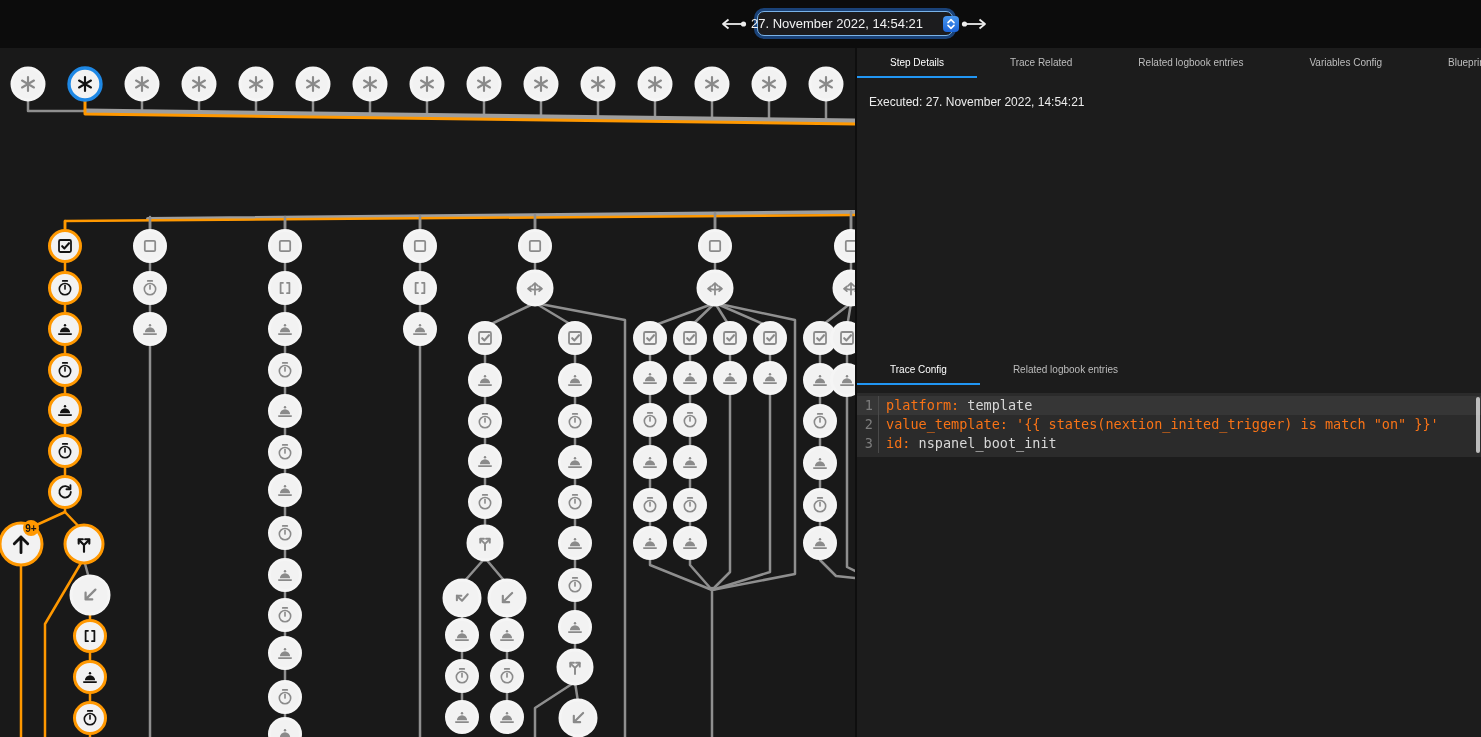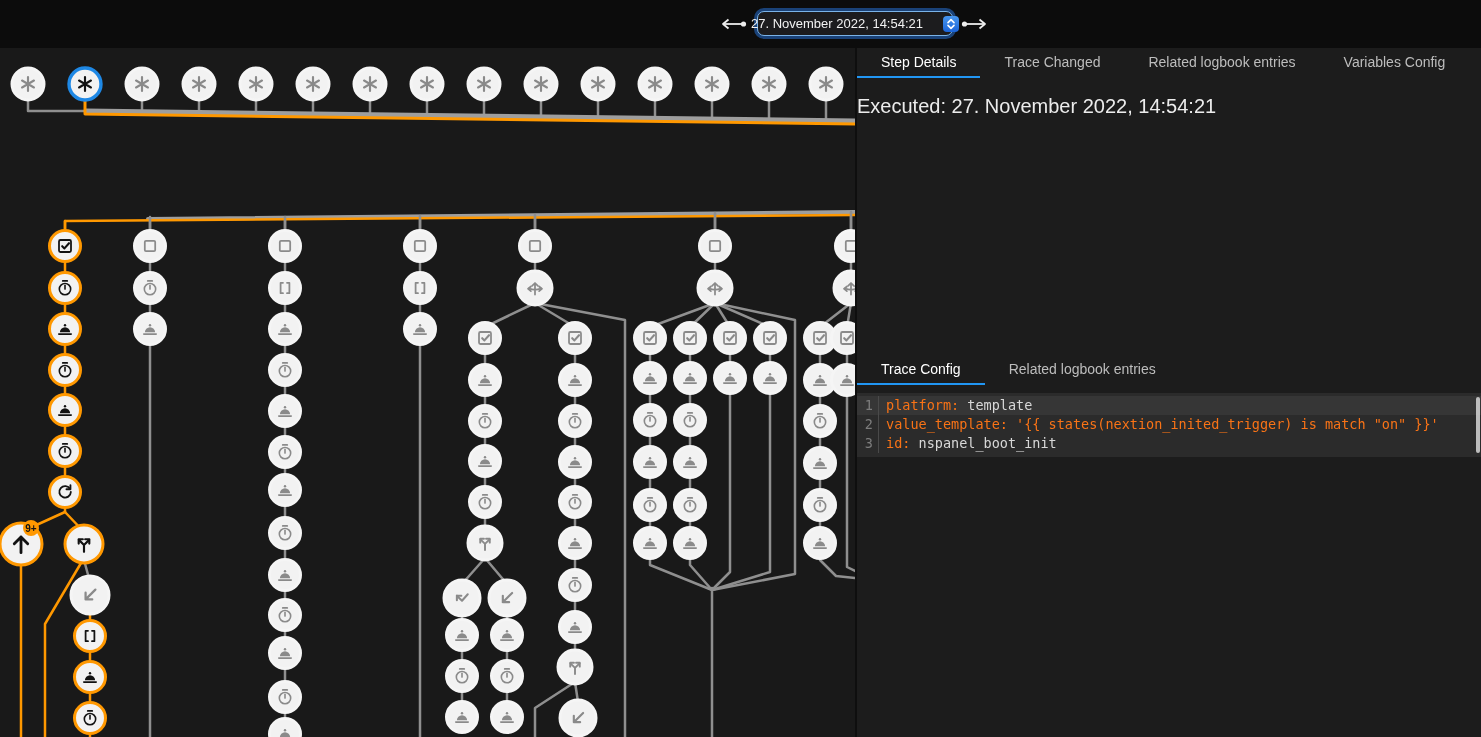--- a/index.html
+++ b/index.html
@@ -15,23 +15,23 @@
       box-shadow:0 0 0 3px rgba(38,112,210,.55);
       display:flex;align-items:center;justify-content:center;gap:20px;cursor:pointer;}
   .run-select .val{font-size:13px;color:#f2f2f2;white-space:nowrap;}
   .stepper{width:16px;height:16px;border-radius:4px;background:linear-gradient(#4796ee,#1b64d8);
       display:flex;flex-direction:column;align-items:center;justify-content:center;flex:0 0 auto;}
   
   .graph{position:absolute;left:0;top:48px;width:855px;height:689px;background:#191919;overflow:hidden;}
   
   .panel{position:absolute;left:855px;top:48px;width:626px;height:689px;background:#1c1c1c;border-left:2px solid #0e0e0e;box-sizing:border-box;}
   .tabbar{display:flex;align-items:stretch;height:30px;padding-left:0;}
-  .tab{display:flex;align-items:center;padding:0 24px;font-size:14px;color:#bdbdbd;cursor:pointer;border-bottom:2px solid transparent;white-space:nowrap;}
+  .tab{display:flex;align-items:center;padding:0 33px;font-size:10px;color:#bdbdbd;cursor:pointer;border-bottom:2px solid transparent;white-space:nowrap;}
   .tab.active{color:#ffffff;border-bottom-color:#2196f3;}
-  .detail-content{padding:17px 0;font-size:20px;color:#ececec;}
+  .detail-content{padding:17px 12px;font-size:12px;color:#ececec;}
   .section2{position:absolute;left:0;top:307px;width:100%;}
   
   .code{margin-top:8px;background:#2b2b2b;font-family:"DejaVu Sans Mono","Liberation Mono",monospace;
         font-size:13.5px;line-height:19px;position:relative;padding:3px 0 4px 0;}
   .cline{display:flex;}
   .cline.active{background:#363636;}
   .lnum{flex:0 0 16px;text-align:right;color:#7d7d7d;padding-right:5px;}
   .lbar{flex:0 0 1px;background:#4a4a4a;}
   .ltext{padding-left:7px;white-space:pre;color:#d8d8d8;}
   .tok-key{color:#f97316;}
@@ -865,21 +865,21 @@
           <g>
             <circle cx="31" cy="528" r="8" fill="#ff9800"></circle>
             <text x="31" y="531.5" text-anchor="middle" font-size="10" font-weight="bold" fill="#141414" font-family="Liberation Sans, sans-serif">9+</text>
           </g>
         </g>
       </svg></div>
 
   <div class="panel">
     <div class="tabbar">
       <div class="tab active">Step Details</div>
-      <div class="tab">Trace Changed</div>
+      <div class="tab">Trace Related</div>
       <div class="tab">Related logbook entries</div>
       <div class="tab">Variables Config</div>
       <div class="tab">Blueprint Config</div>
     </div>
     <div class="detail-content">
       <span>Executed: 27. November 2022, 14:54:21</span>
     </div>
 
     <div class="section2">
       <div class="tabbar">

